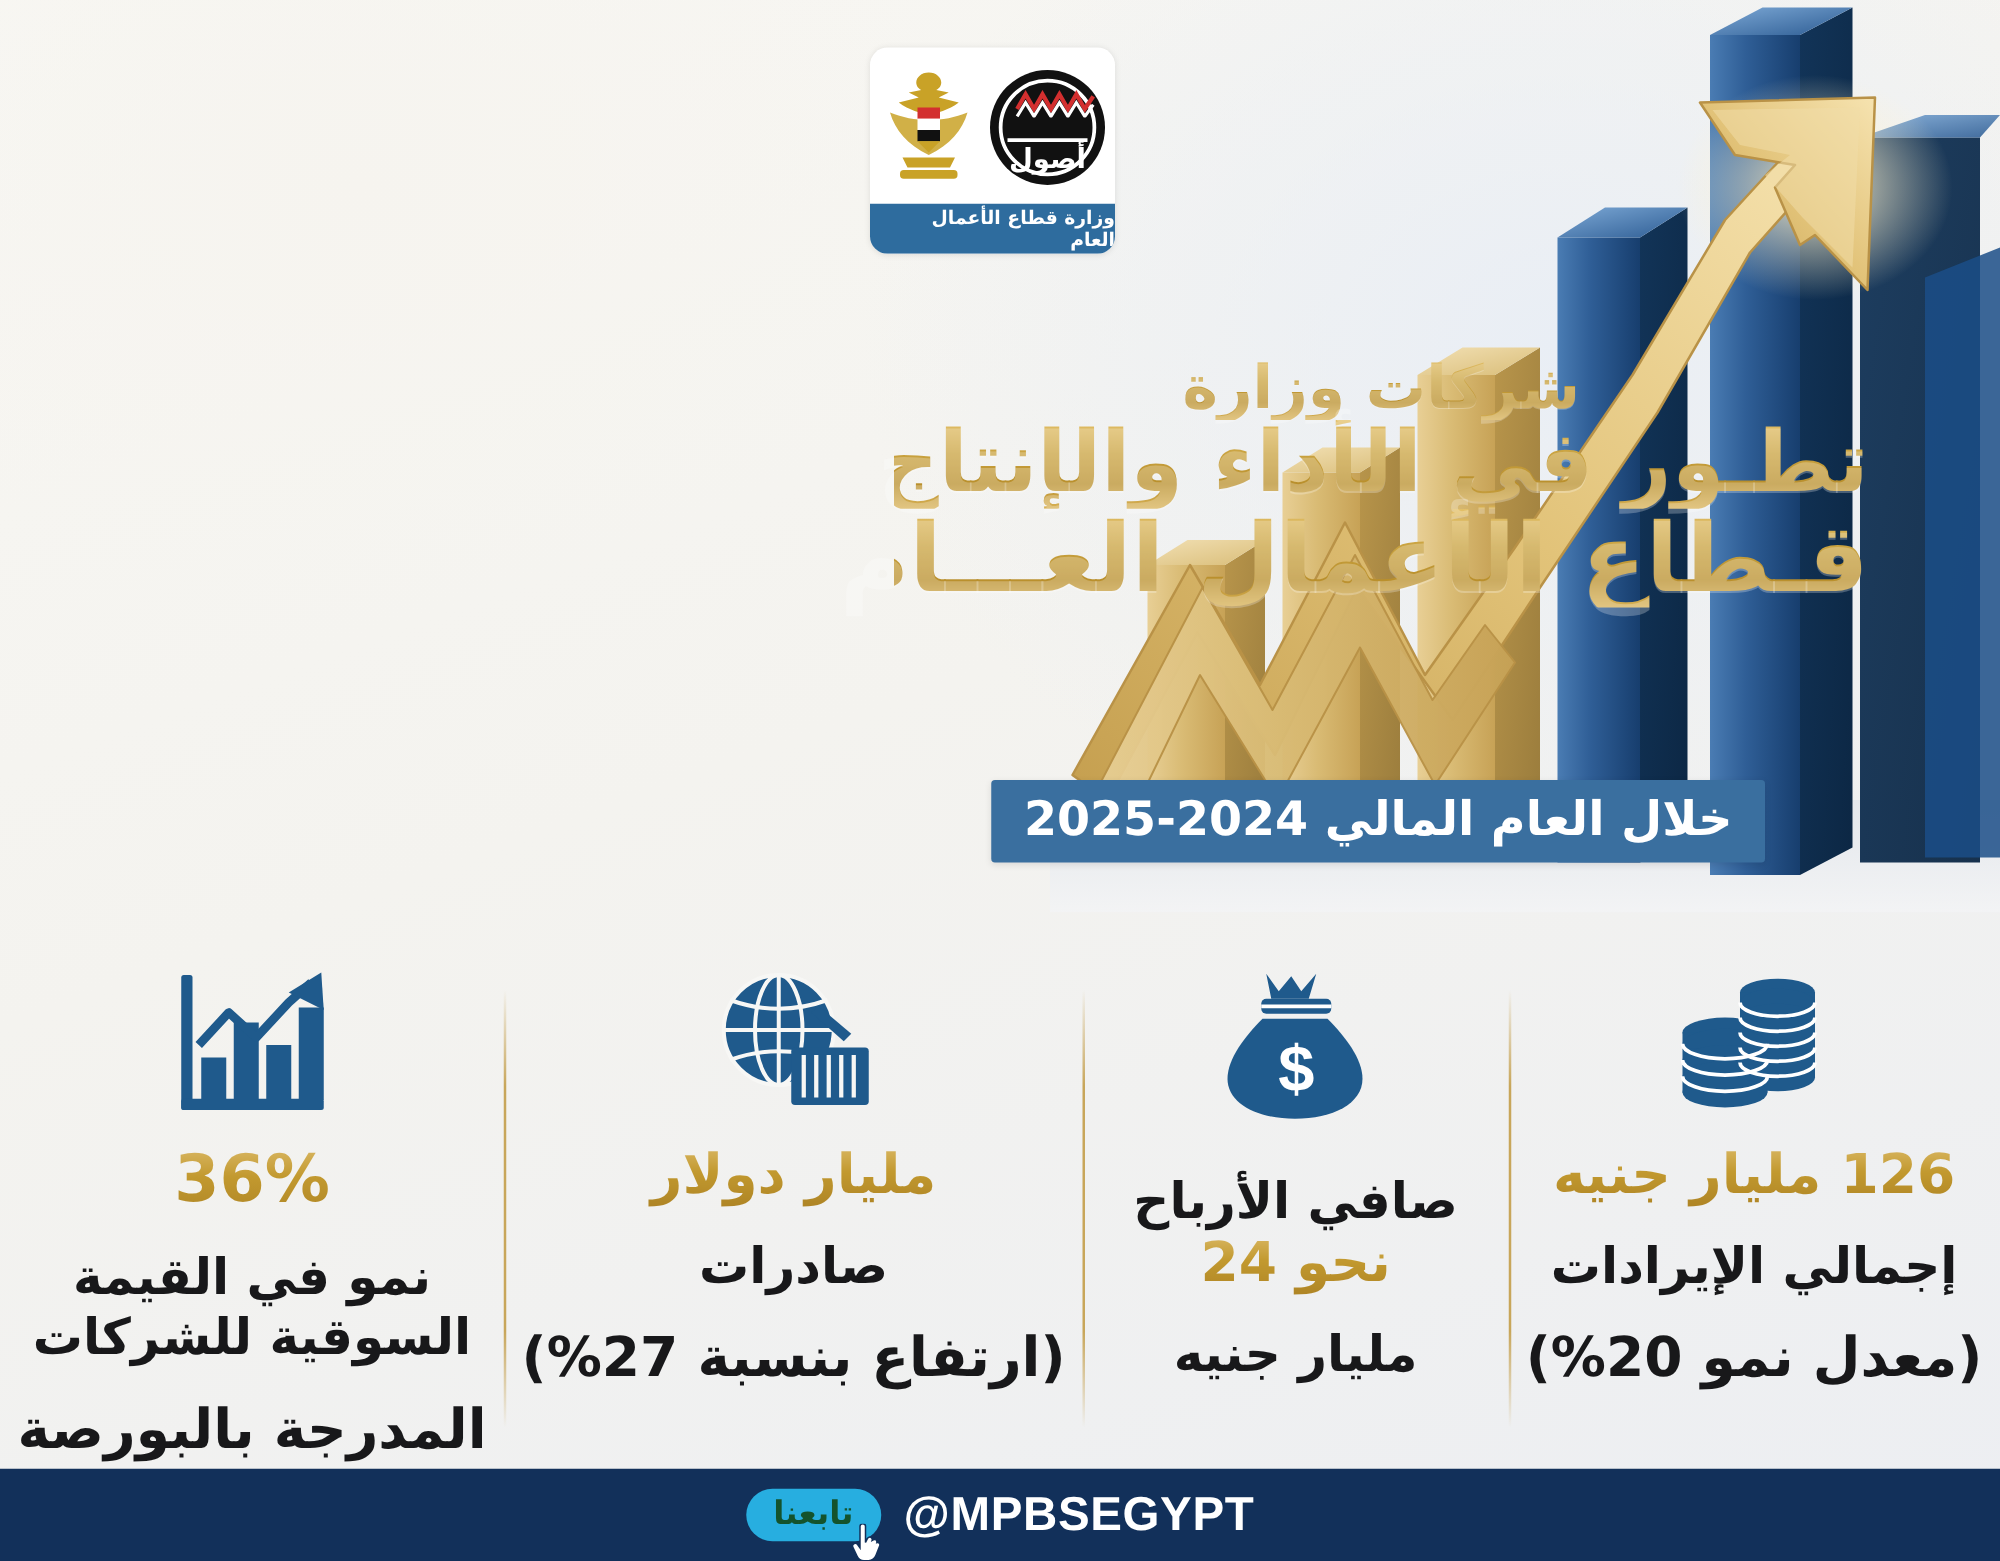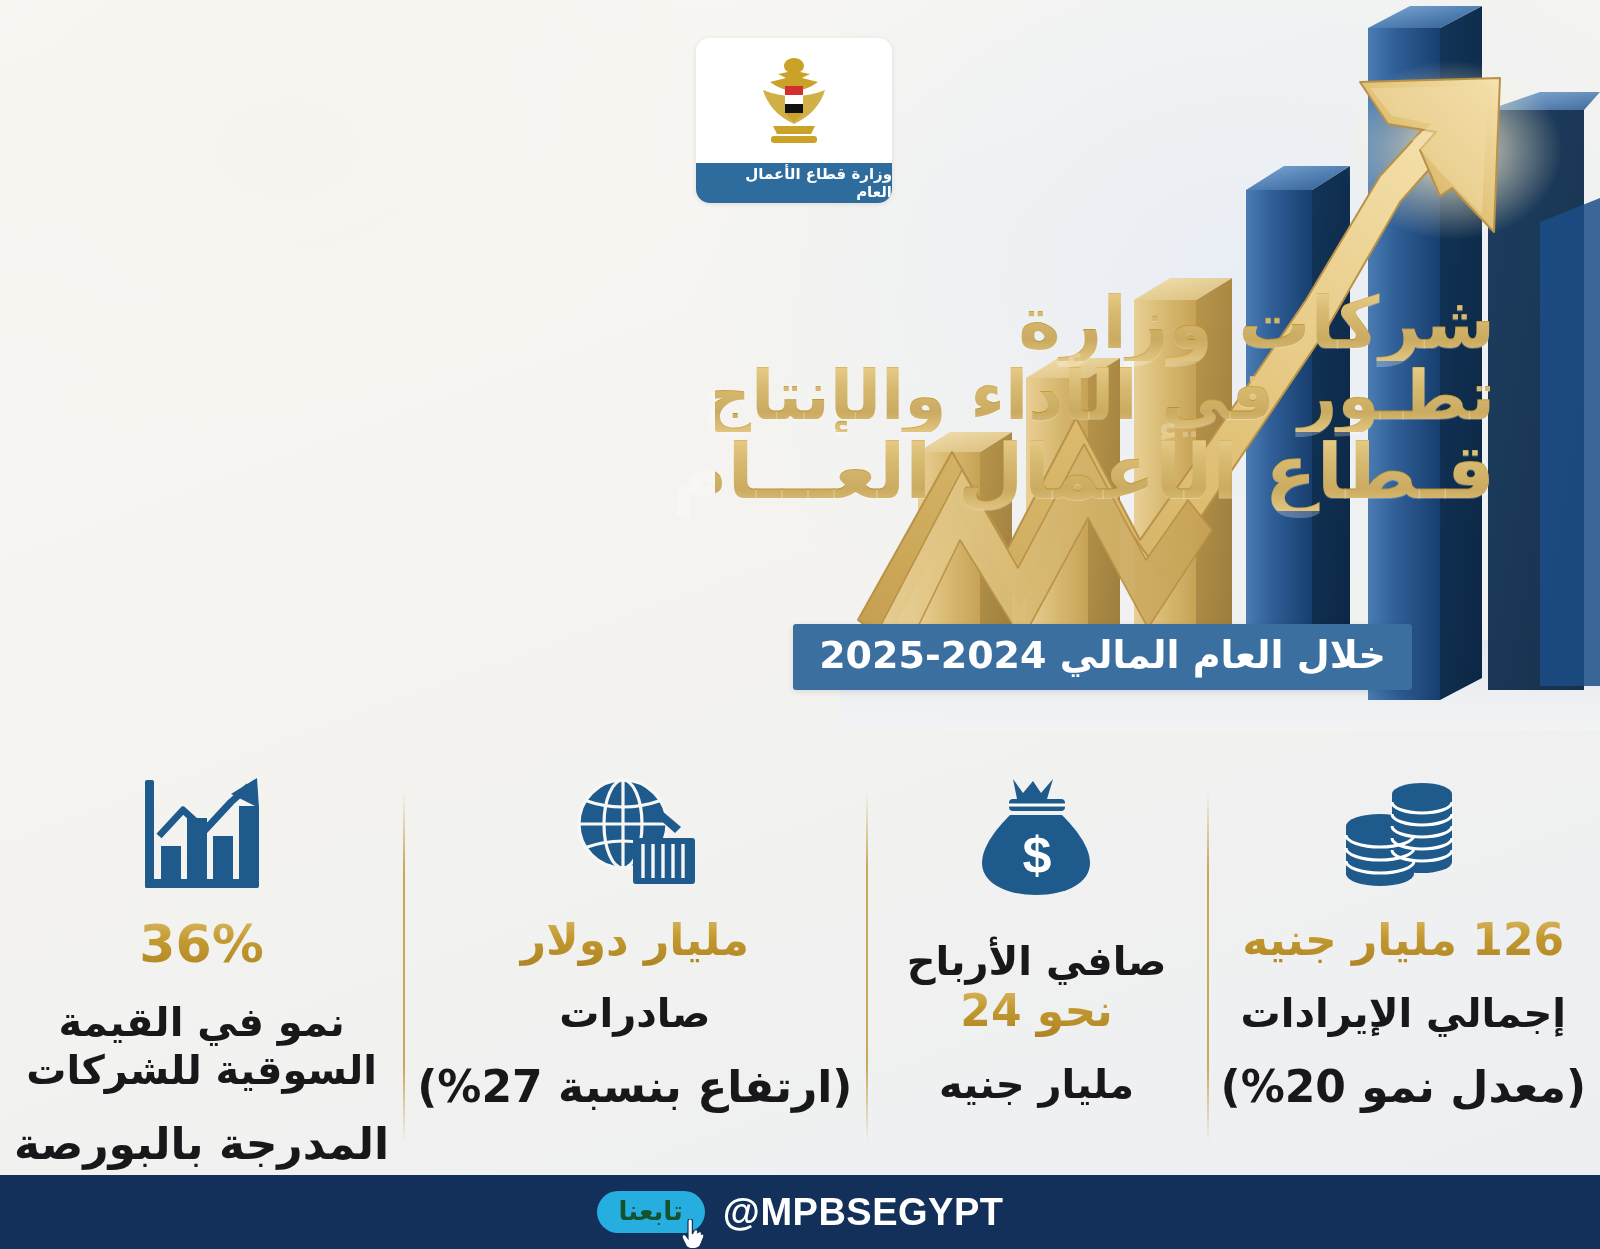--- a/index.html
+++ b/index.html
@@ -80,21 +80,21 @@
     font-weight:900;
     line-height:1.04;
     letter-spacing:-0.5px;
     background:linear-gradient(180deg,#e3c069 0%,#c9a23f 38%,#b98f2c 72%,#d8b257 100%);
     -webkit-background-clip:text;
     background-clip:text;
     color:transparent;
     text-shadow:0 1px 0 rgba(255,255,255,.25);
     white-space:nowrap;
   }
-  .headline .line.l1 { font-size:72px; }
+  .headline .line.l1 { font-size:48px;text-align:center; }
   .headline .line.l2 { font-size:76px; letter-spacing:1px; }
   .headline .line.l3 { font-size:68px; }
 
   .year-badge {
     position:absolute; right:188px; top:624px;
     background:#3a6f9f;
     color:#ffffff;
     font-size:38px;
     font-weight:800;
     padding:9px 26px 13px 26px;
@@ -288,20 +288,31 @@
       <g>
         <path d="M30 646 L122 470 L178 568 L244 444 L306 560 L348 500 L372 530 L308 628
                  L248 518 L182 640 L120 540 L58 668 Z" fill="url(#goldF)" stroke="#b99247" stroke-width="1.6" stroke-linejoin="round" opacity=".96"></path>
       </g>
     </svg>
   </div>
 
   <div class="logo-wrap">
     <div class="logo-card">
       <div class="logo-emblems">
+        <div class="emblem-seal">
+          <div class="inner-ring"></div>
+          <svg class="zig" viewBox="0 0 76 26" preserveAspectRatio="none">
+            <polyline points="2,18 10,4 18,18 26,4 34,18 42,4 50,18 58,4 66,18 74,6" fill="none" stroke="#d32f2f" stroke-width="4"></polyline>
+            <polyline points="2,25 10,12 18,25 26,12 34,25 42,12 50,25 58,12 66,25 74,14" fill="none" stroke="#ffffff" stroke-width="3"></polyline>
+          </svg>
+          <svg viewBox="0 0 92 92" width="92" height="92" style="position:absolute;left:0;top:0">
+            <path d="M14 56 H78" stroke="#fff" stroke-width="3" fill="none"></path>
+            <text x="46" y="78" text-anchor="middle" fill="#ffffff" font-size="22" font-weight="700" font-family="DejaVu Sans, sans-serif">أصول</text>
+          </svg>
+        </div>
         <svg class="emblem-eagle" viewBox="0 0 78 100">
           <g fill="#c9a227">
             <path d="M39 6 c-6 0 -10 4 -10 8 c0 3 2 5 4 6 l-10 2 l8 4 l-16 4
                      c8 6 18 9 24 9 c6 0 16 -3 24 -9 l-16 -4 l8 -4 l-10 -2
                      c2 -1 4 -3 4 -6 c0 -4 -4 -8 -10 -8 Z"></path>
             <path d="M8 38 c4 14 14 26 31 34 c17 -8 27 -20 31 -34 c-10 4 -20 6 -31 6 c-11 0 -21 -2 -31 -6 Z" opacity=".85"></path>
             <path d="M18 74 h42 l-4 8 h-34 Z"></path>
             <rect x="16" y="84" width="46" height="7" rx="3"></rect>
           </g>
           <g>

